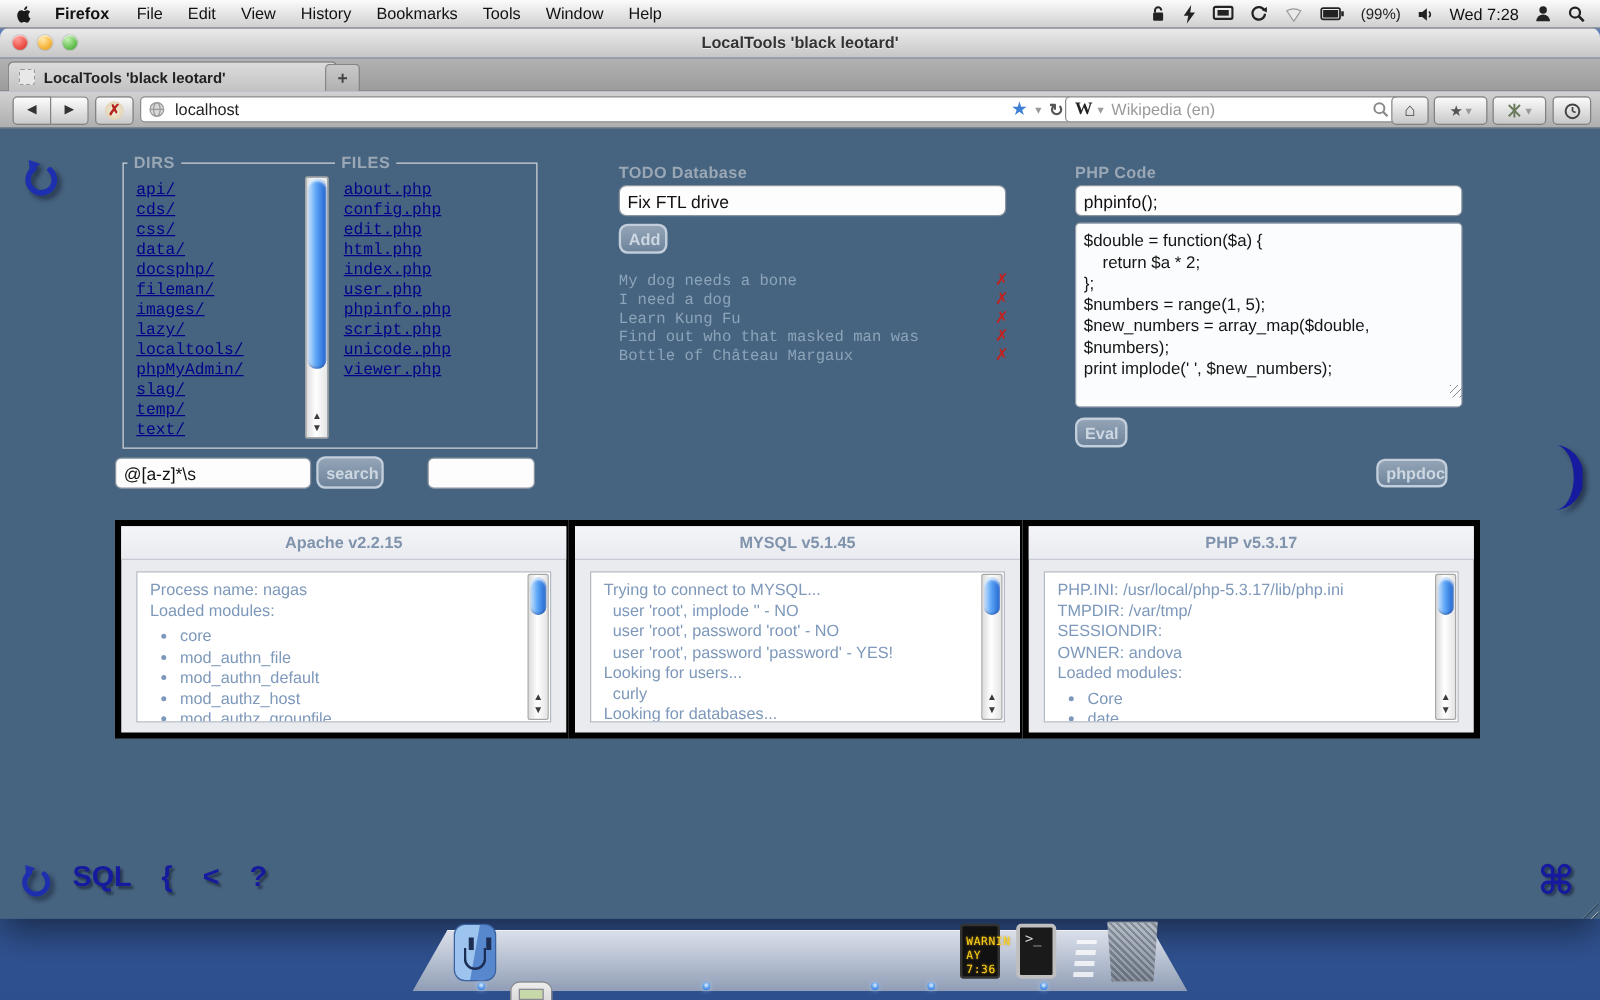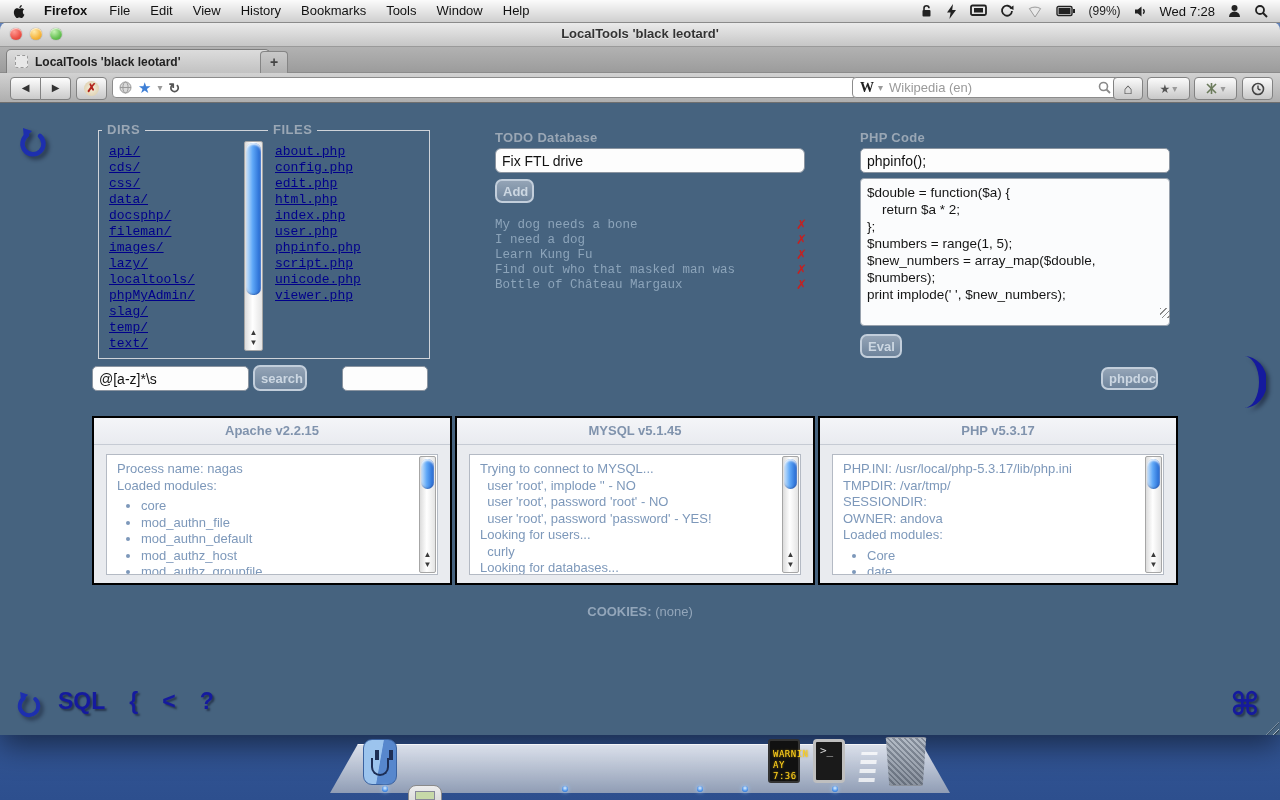--- a/index.html
+++ b/index.html
@@ -93,21 +93,21 @@
   .todo-row{display:flex;align-items:center;height:15px;}
   .todo-text{font-family:"Liberation Mono",monospace;font-size:12.5px;color:#8ca4ba;white-space:pre;}
   .todo-x{margin-left:auto;color:#c32222;font-weight:bold;font-size:13px;font-family:"DejaVu Sans",sans-serif;}
   
   .php-area{position:absolute;left:860px;top:75px;width:296px;height:136px;background:#fbfcfd;
     border:1px solid #97a1ad;border-radius:4px;font-size:13.5px;color:#151515;padding:5px 6px;resize:none;outline:none;
     font-family:"Liberation Sans",sans-serif;line-height:17px;}
   .resize-grip{position:absolute;left:1160px;top:205px;width:10px;height:10px;
     background:repeating-linear-gradient(135deg,#8a8a8a 0 1px,transparent 1px 4px);}
   
-  .panel{position:absolute;top:313px;width:356px;height:165px;background:#e9ebef;border:2px solid #000000;}
+  .panel{position:absolute;top:313px;width:356px;height:165px;background:#e9ebef;border:5px solid #000000;}
   .panel-head{height:26px;line-height:26px;text-align:center;font-size:13px;font-weight:bold;color:#8093ad;
     background:linear-gradient(#f4f5f8,#e9ebf0);border-bottom:1px solid #c6cbd4;}
   .panel-body{position:absolute;left:12px;right:12px;top:36px;bottom:8px;background:#fff;border:1px solid #b4bac4;overflow:hidden;}
   .panel-scroll{position:absolute;left:0;top:0;right:16px;bottom:0;padding:6px 4px 0 10px;}
   .panel-line{font-size:13px;line-height:16.5px;color:#7d98ba;white-space:pre;}
   .panel-ul{margin:4px 0 0 0;padding-left:24px;}
   .panel-li{font-size:13px;line-height:16.5px;color:#7d98ba;}
   .panel-sb{right:1px;top:1px;bottom:1px;width:15px;}
   .panel-sb .sb-thumb{top:2px;height:30px;}
   
@@ -253,20 +253,21 @@
         <span class="addon-glyph">✗</span>
       </div>
       <div class="urlbar">
         <span style="display:inline-flex;">
             <svg width="13" height="13" viewBox="0 0 13 13">
               <circle cx="6.5" cy="6.5" r="5.5" fill="#d9d9d9" stroke="#9a9a9a"></circle>
               <ellipse cx="6.5" cy="6.5" rx="2.6" ry="5.5" fill="none" stroke="#9a9a9a"></ellipse>
               <line x1="1" y1="6.5" x2="12" y2="6.5" stroke="#9a9a9a"></line>
             </svg>
           </span>
+        <input type="text" value="localhost" style="">
         <span class="url-star">★</span>
         <span class="url-drop">▾</span>
         <span class="url-reload">↻</span>
       </div>
       <div class="searchbar">
         <span class="se-w">W</span>
         <span class="url-drop">▾</span>
         <input type="text" placeholder="Wikipedia (en)" style="">
         <span style="display:inline-flex;">
             <svg width="13" height="13" viewBox="0 0 13 13">
@@ -456,24 +457,20 @@
                 <li class="panel-li">date</li>
               </ul>
           </div>
           <div class="scrollbar panel-sb">
             <div class="sb-thumb"></div>
             <div class="sb-arrows"><span>▲</span><br><span>▼</span></div>
           </div>
         </div>
       </div>
 
-      <div class="cookies">
-        <b>COOKIES:</b>
-        <span>(none)</span>
-      </div>
 
       <span class="abs blue-shadow" style="left:14px;top:588px;">
         <svg width="30" height="32" viewBox="0 0 34 36">
             <path d="M24 9 A10.5 10.5 0 1 1 11 8.2" fill="none" stroke="#1d2fae" stroke-width="4.5" stroke-linecap="round"></path>
             <polygon fill="#1d2fae" points="7,1 16,4 8,12"></polygon>
           </svg>
       </span>
       <div class="footer-links">
 
       <span class="footer-link">SQL</span>

